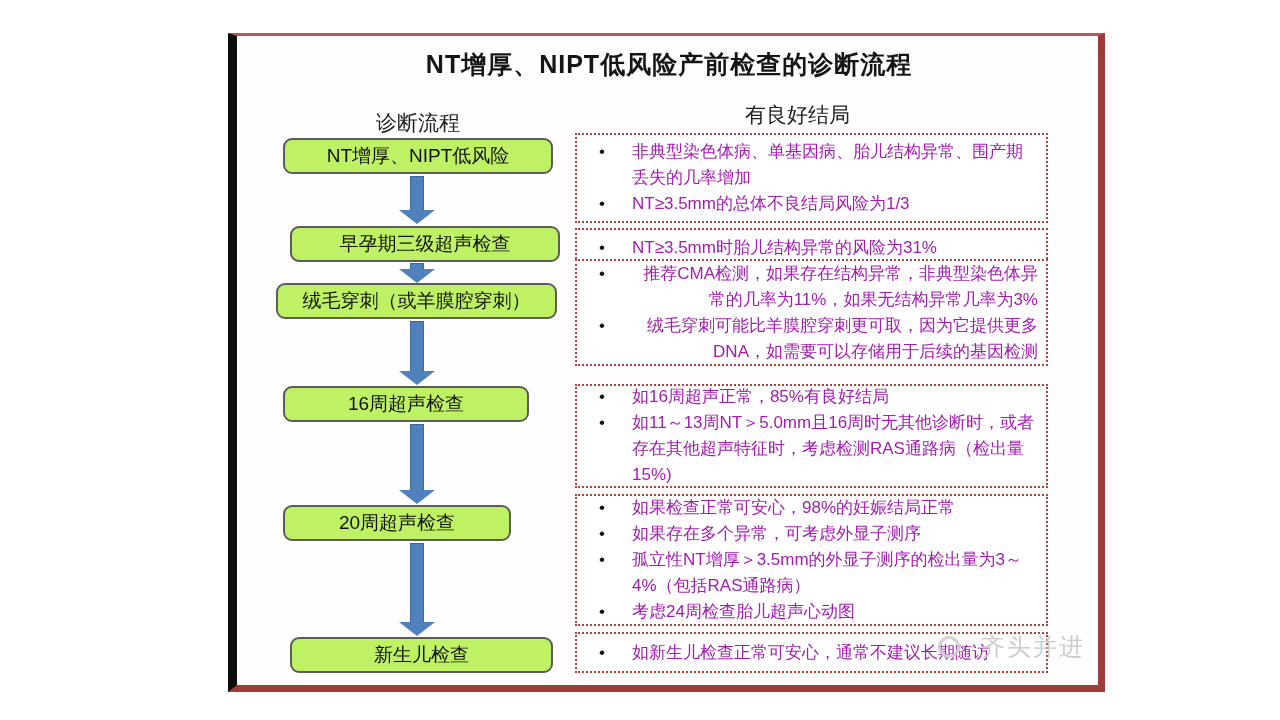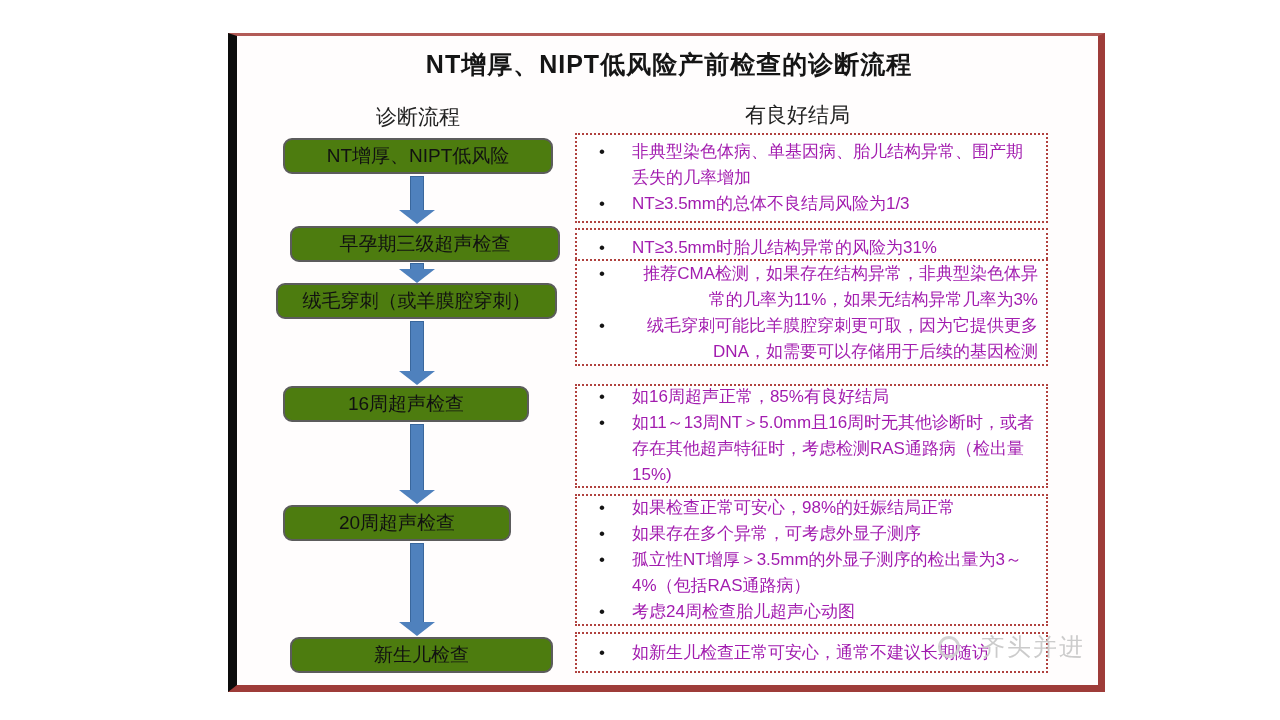--- a/index.html
+++ b/index.html
@@ -6,24 +6,24 @@
   .page{position:relative;width:1280px;height:720px;background:#ffffff;overflow:hidden;
         font-family:"Liberation Sans","DejaVu Sans",sans-serif;color:#1c1c1c;}
   
   .frame{position:absolute;left:228px;top:33px;width:877px;height:659px;box-sizing:border-box;
          background:#fffdfd;border-left:9px solid #0c0c0c;border-top:3px solid #b25b57;
          border-right:7px solid #9e3c39;border-bottom:7px solid #9e3c39;}
   
   .title{position:absolute;left:240px;top:48px;width:858px;text-align:center;
          font-size:25px;font-weight:600;letter-spacing:1px;color:#151515;}
   .hdr{position:absolute;font-size:21px;font-weight:500;color:#222;text-align:center;}
-  .hdr-left{left:283px;top:103px;width:270px;}
+  .hdr-left{left:283px;top:109px;width:270px;}
   .hdr-right{left:575px;top:101px;width:445px;}
   
-  .flow-box{position:absolute;box-sizing:border-box;background:#4d7c0f;border:2px solid #5c5c5c;
+  .flow-box{position:absolute;box-sizing:border-box;background:#bef264;border:2px solid #5c5c5c;
             border-radius:9px;display:flex;align-items:center;justify-content:center;
             font-size:19px;color:#111;white-space:nowrap;}
   .b1{left:283px;top:138px;width:270px;height:36px;}
   .b2{left:283px;top:226px;width:270px;height:36px;margin-left:7px;}
   .b3{left:276px;top:283px;width:281px;height:36px;}
   .b4{left:283px;top:386px;width:246px;height:36px;}
   .b5{left:283px;top:505px;width:228px;height:36px;}
   .b6{left:290px;top:637px;width:263px;height:36px;}
   
   .arrow{position:absolute;left:399px;width:36px;}

